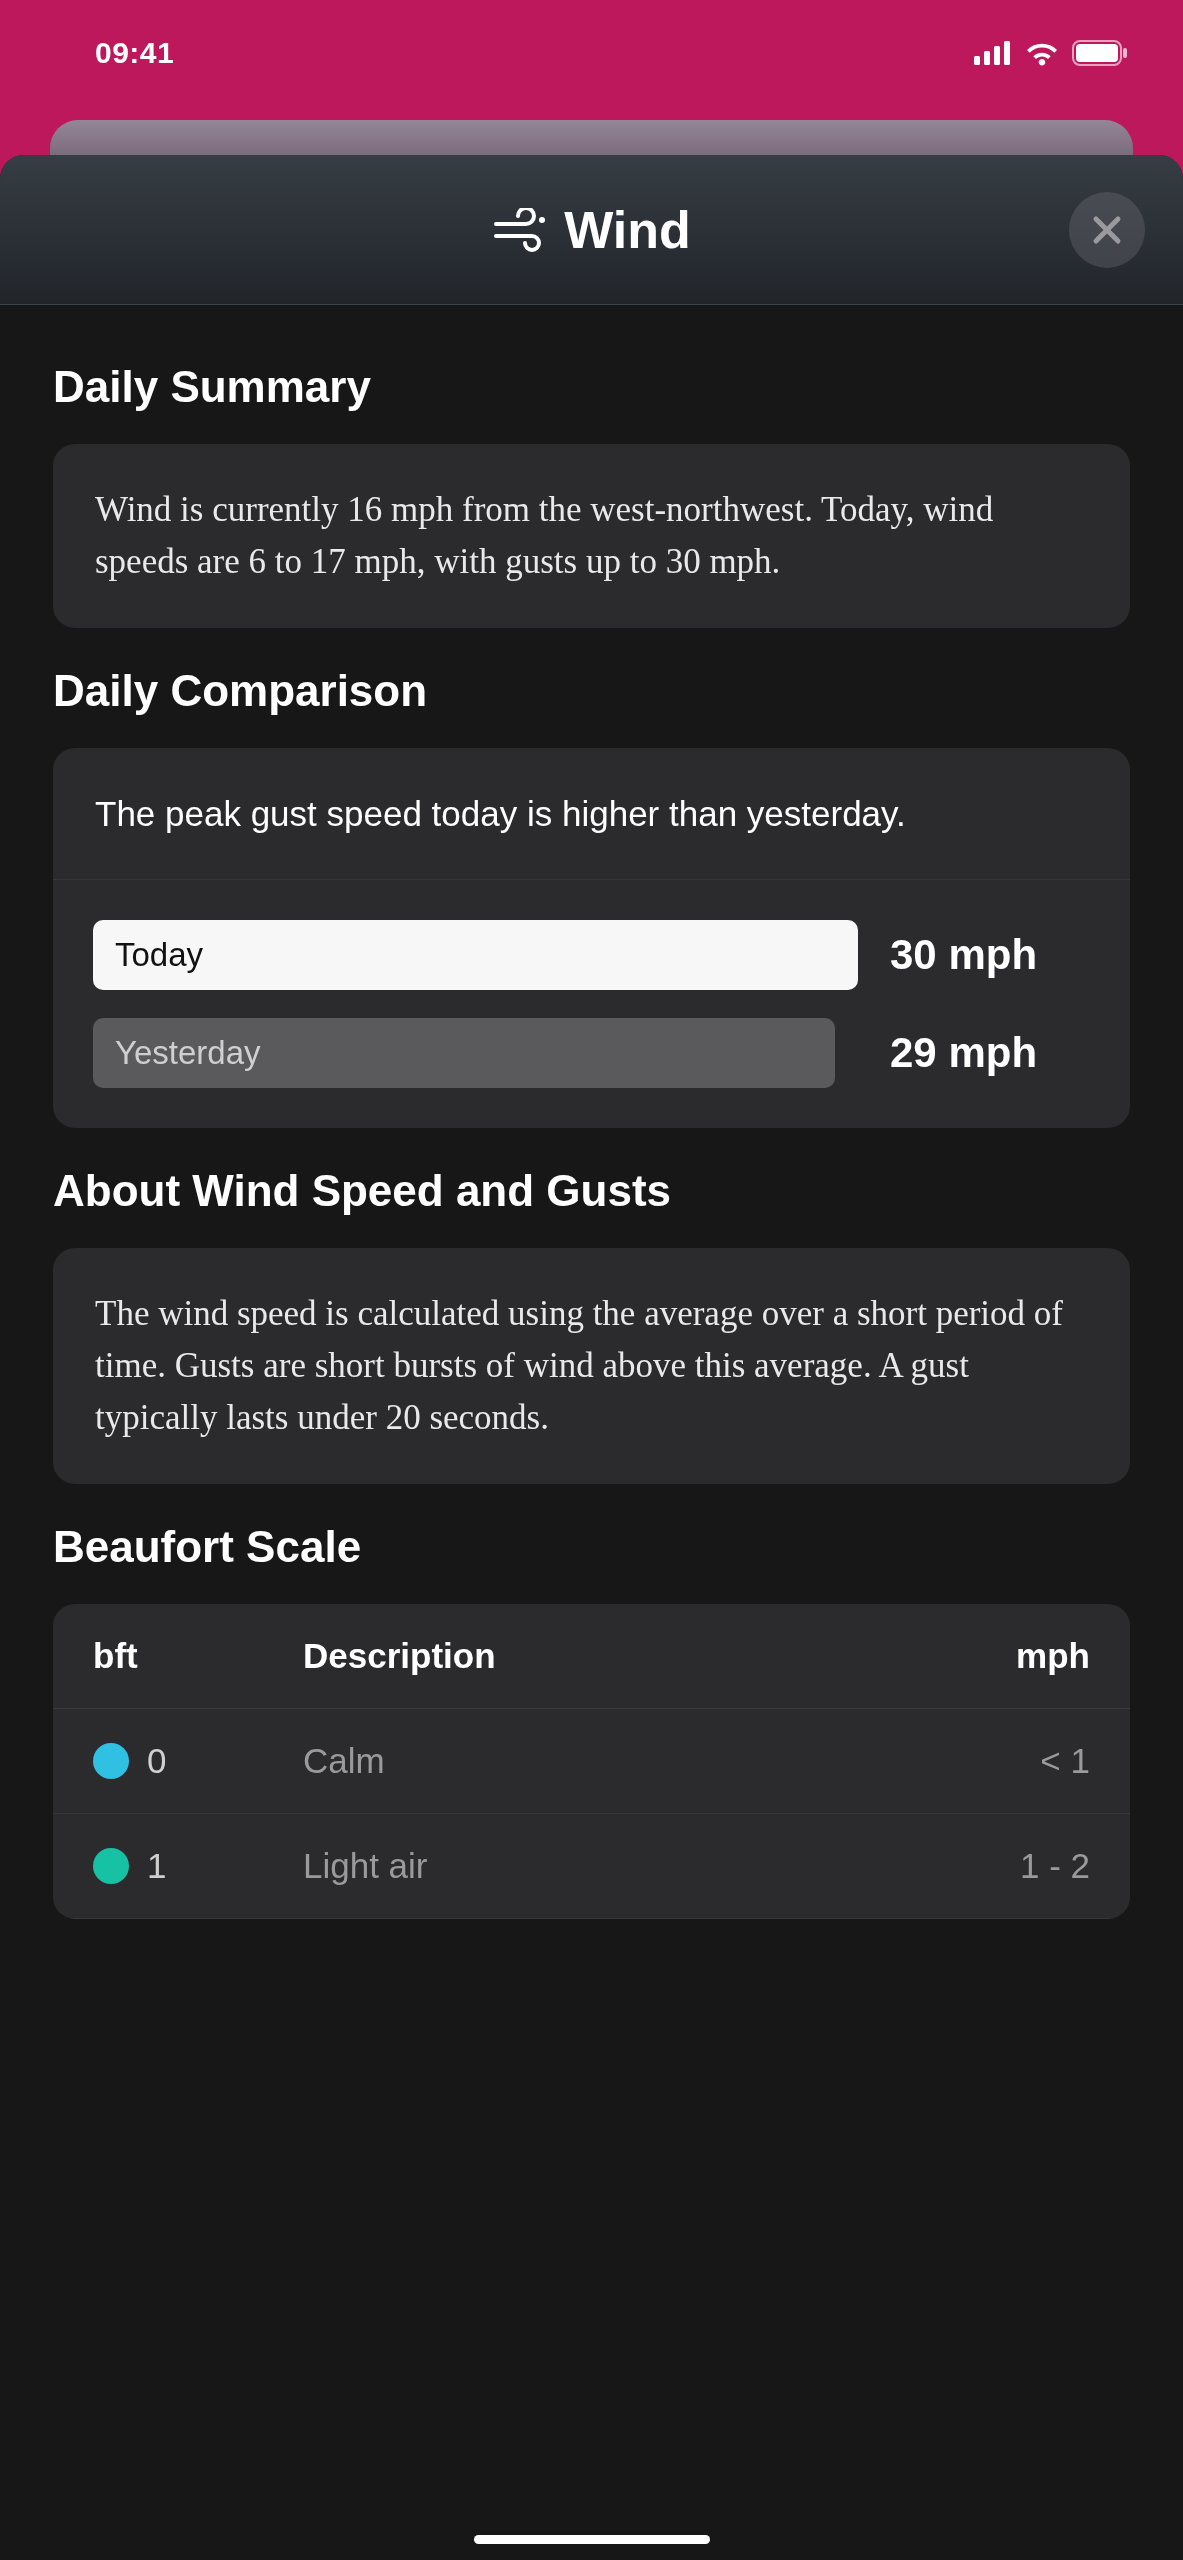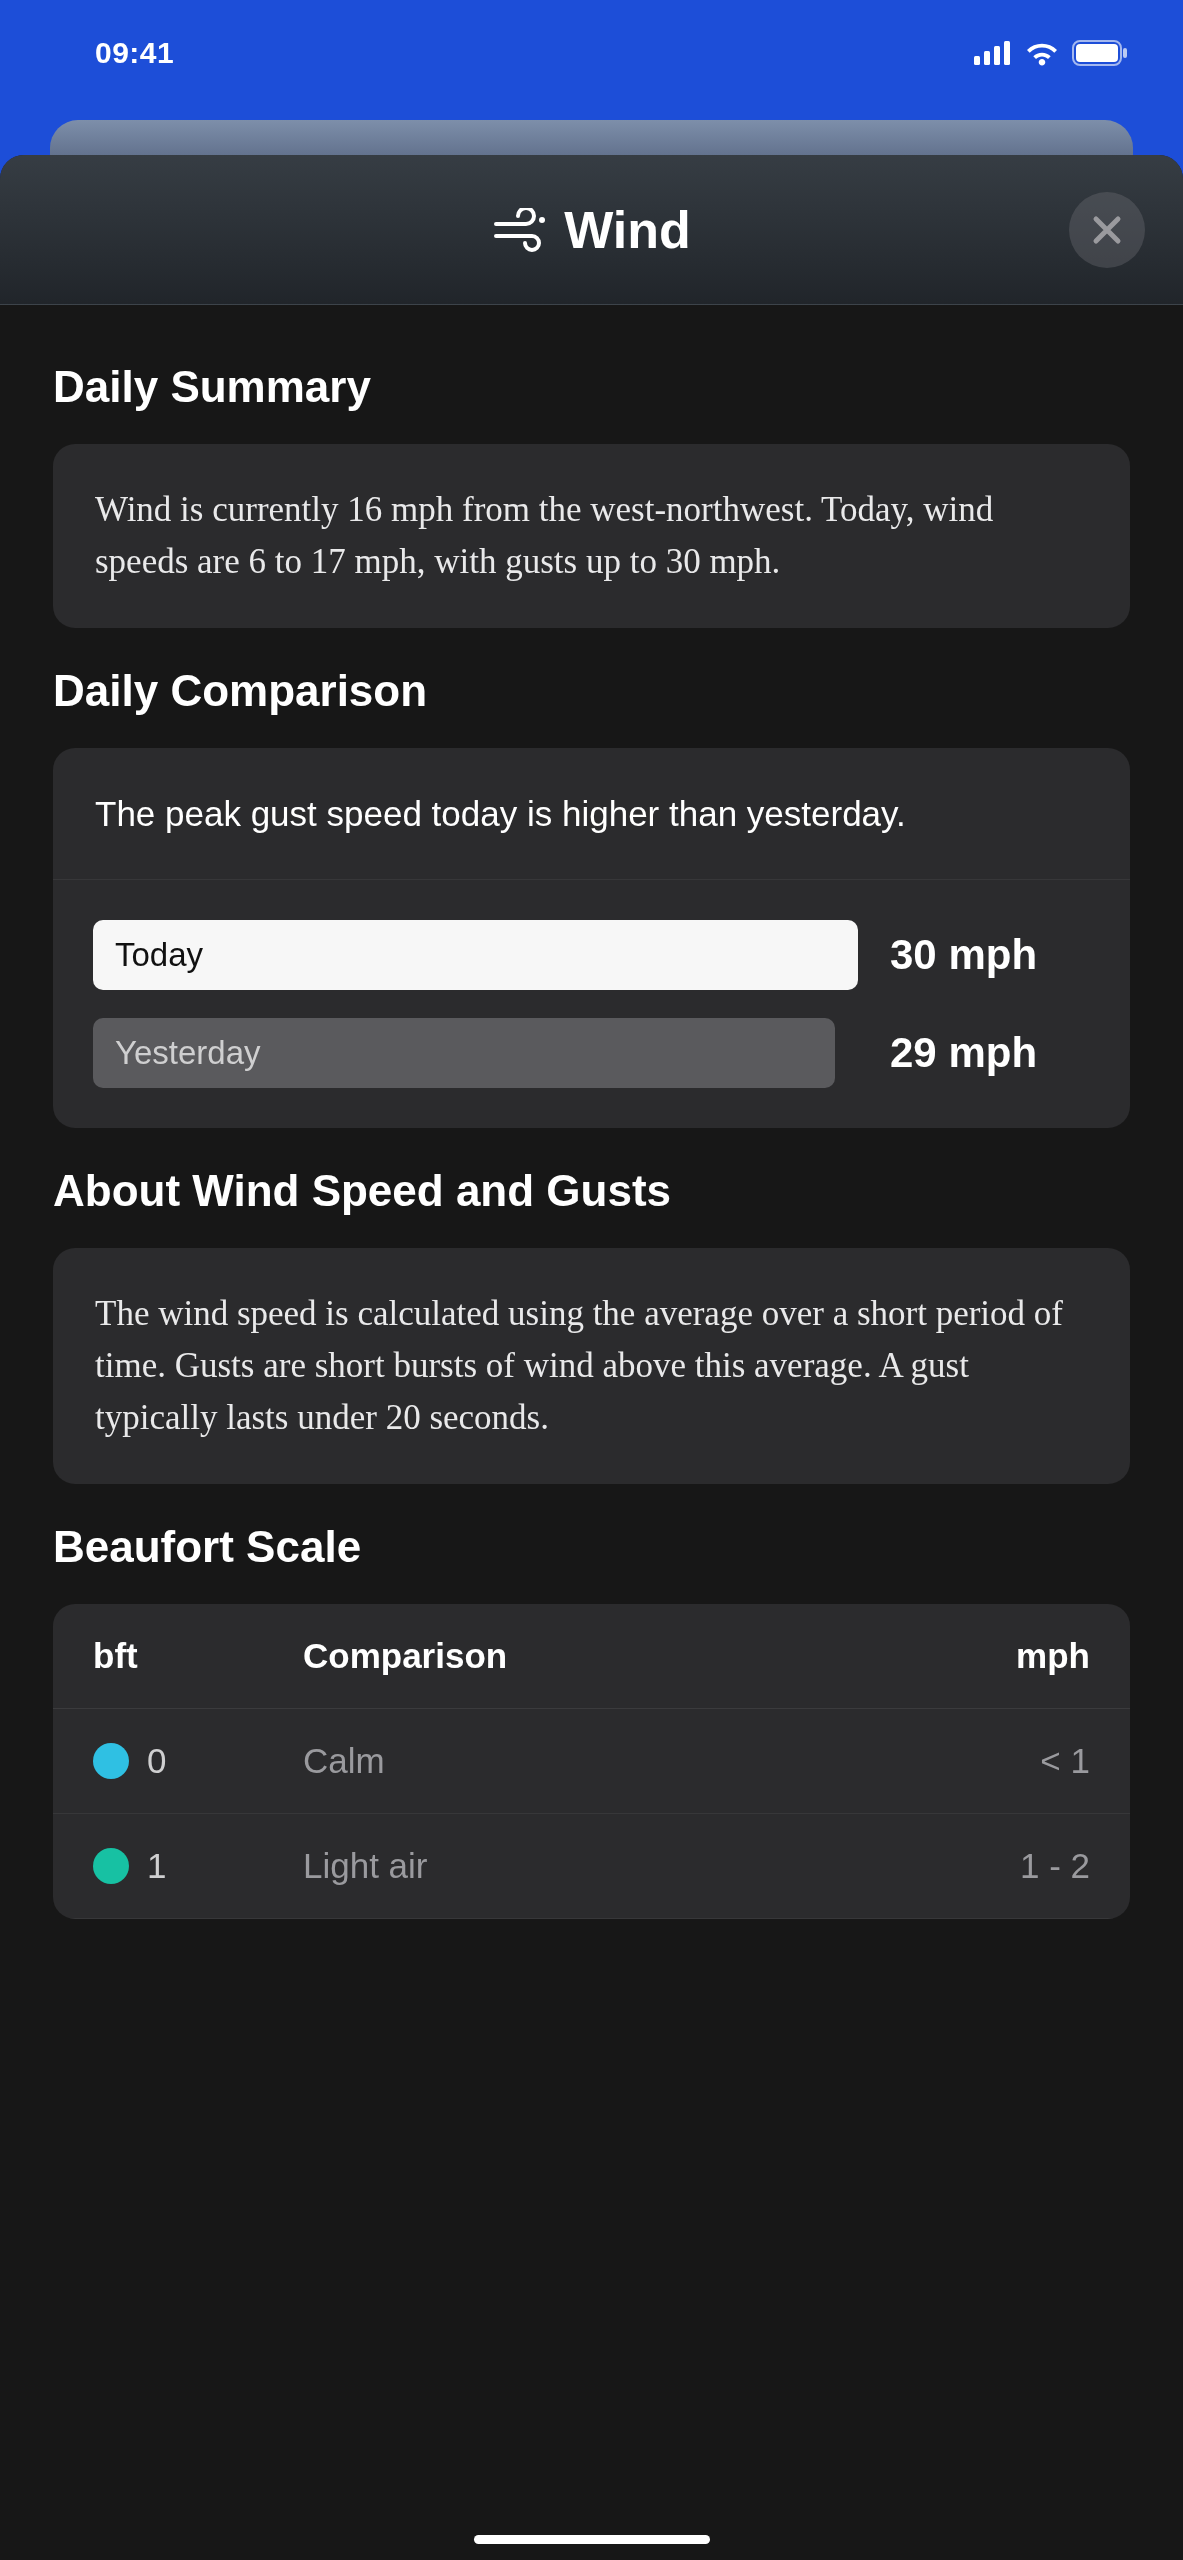--- a/index.html
+++ b/index.html
@@ -8,21 +8,21 @@
     height: 2560px;
     background: #000;
     font-family: -apple-system, "SF Pro Display", "Helvetica Neue", Arial, sans-serif;
     color: #fff;
     overflow: hidden;
   }
   .device {
     width: 1183px;
     height: 2560px;
     position: relative;
-    background: #1d4ed8;
+    background: #be185d;
   }
   
   .status-bar {
     height: 105px;
     display: flex;
     align-items: center;
     justify-content: space-between;
     padding: 0 55px 0 95px;
     font-size: 30px;
     font-weight: 600;
@@ -289,21 +289,21 @@
 
       <div class="section-title">About Wind Speed and Gusts</div>
       <div class="card">
         <p>The wind speed is calculated using the average over a short period of time. Gusts are short bursts of wind above this average. A gust typically lasts under 20 seconds.</p>
       </div>
 
       <div class="section-title">Beaufort Scale</div>
       <div class="table-card">
         <div class="table-head">
           <div>bft</div>
-          <div>Comparison</div>
+          <div>Description</div>
           <div class="mph-cell" style="color:#fff;">mph</div>
         </div>
         <div class="table-row">
           <div class="bft-cell">
             <span class="swatch" id="sw0" style="background: rgb(47, 192, 227);"></span>
             <span>0</span>
           </div>
           <div class="desc-cell">Calm</div>
           <div class="mph-cell">&lt; 1</div>
         </div>

